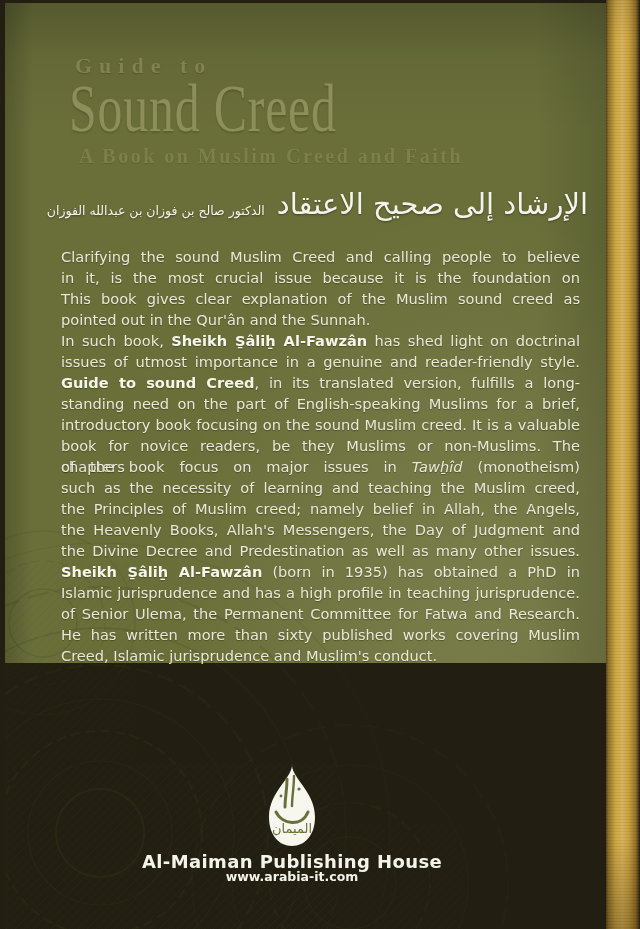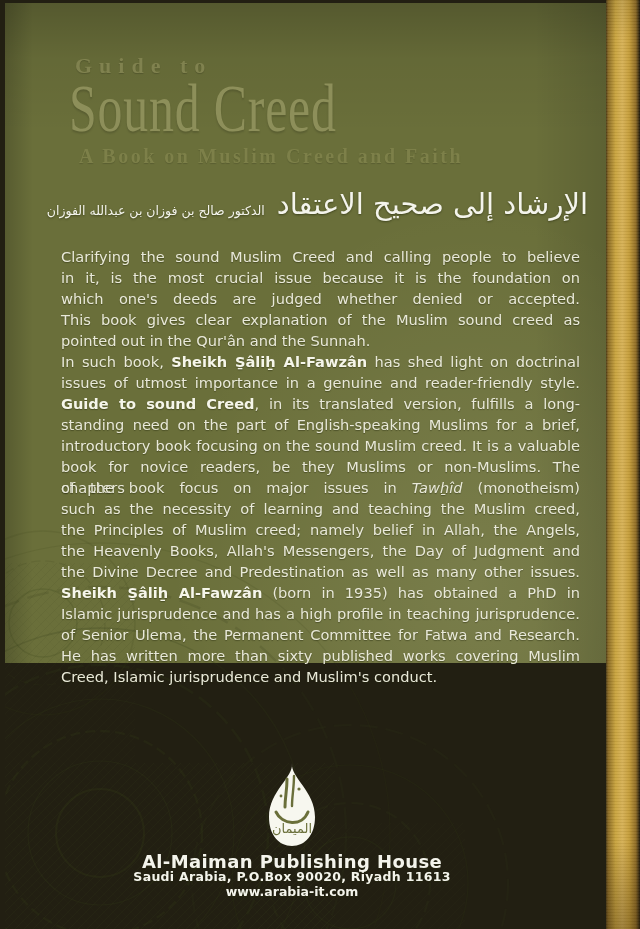--- a/index.html
+++ b/index.html
@@ -146,21 +146,20 @@
     <div class="subtitle">A Book on Muslim Creed and Faith</div>
 
     <div class="arabic-row">
       <span class="arabic-main">الإرشاد إلى صحيح الاعتقاد</span>
       <span class="arabic-author">الدكتور صالح بن فوزان بن عبدالله الفوزان</span>
     </div>
 
     <div id="body-text">
         <div class="bline"><span>Clarifying the sound Muslim Creed and calling people to believe</span></div>
         <div class="bline"><span>in it, is the most crucial issue because it is the foundation on</span></div>
-        <div class="bline"><span>which one's deeds are judged whether denied or accepted.</span></div>
         <div class="bline"><span>This book gives clear explanation of the Muslim sound creed as</span></div>
         <div class="bline last"><span>pointed out in the Qur'ân and the Sunnah.</span></div>
         <div class="bline"><span>In such book, </span><span class="b">Sheikh S̱âliẖ Al-Fawzân</span><span> has shed light on doctrinal</span></div>
         <div class="bline"><span>issues of utmost importance in a genuine and reader-friendly style.</span></div>
         <div class="bline"><span class="b">Guide to sound Creed</span><span>, in its translated version, fulfills a long-</span></div>
         <div class="bline"><span>standing need on the part of English-speaking Muslims for a brief,</span></div>
         <div class="bline"><span>introductory book focusing on the sound Muslim creed. It is a valuable</span></div>
         <div class="bline"><span>book for novice readers, be they Muslims or non-Muslims. The chapters</span></div>
         <div class="bline"><span>of the book focus on major issues in </span><span class="i">Tawẖîd</span><span> (monotheism)</span></div>
         <div class="bline"><span>such as the necessity of learning and teaching the Muslim creed,</span></div>
@@ -180,21 +179,20 @@
         <g stroke="#6a6f3a" fill="none" stroke-linecap="round">
           <path d="M24 16 C24 28 22 34 22 44" stroke-width="3"></path>
           <path d="M31 13 C31 25 29 33 29 43" stroke-width="2.4"></path>
           <circle cx="36" cy="26" r="1.6" fill="#6a6f3a" stroke="none"></circle>
           <circle cx="18" cy="33" r="1.4" fill="#6a6f3a" stroke="none"></circle>
           <path d="M13 49 C19 62 39 64 45 49" stroke-width="3"></path>
         </g>
         <text x="29" y="70" text-anchor="middle" font-size="13" font-family="DejaVu Sans, sans-serif" fill="#6a6f3a">الميمان</text>
       </svg>
       <div class="pub-name">Al-Maiman Publishing House</div>
-      <div class="pub-addr">Saudi Arabia, P.O.Box 90020, Riyadh 11613</div>
       <div class="pub-web">www.arabia-it.com</div>
     </div>
 
   </div>
 
   <div id="pages"></div>
 
 </div>
 
 </body></html>

